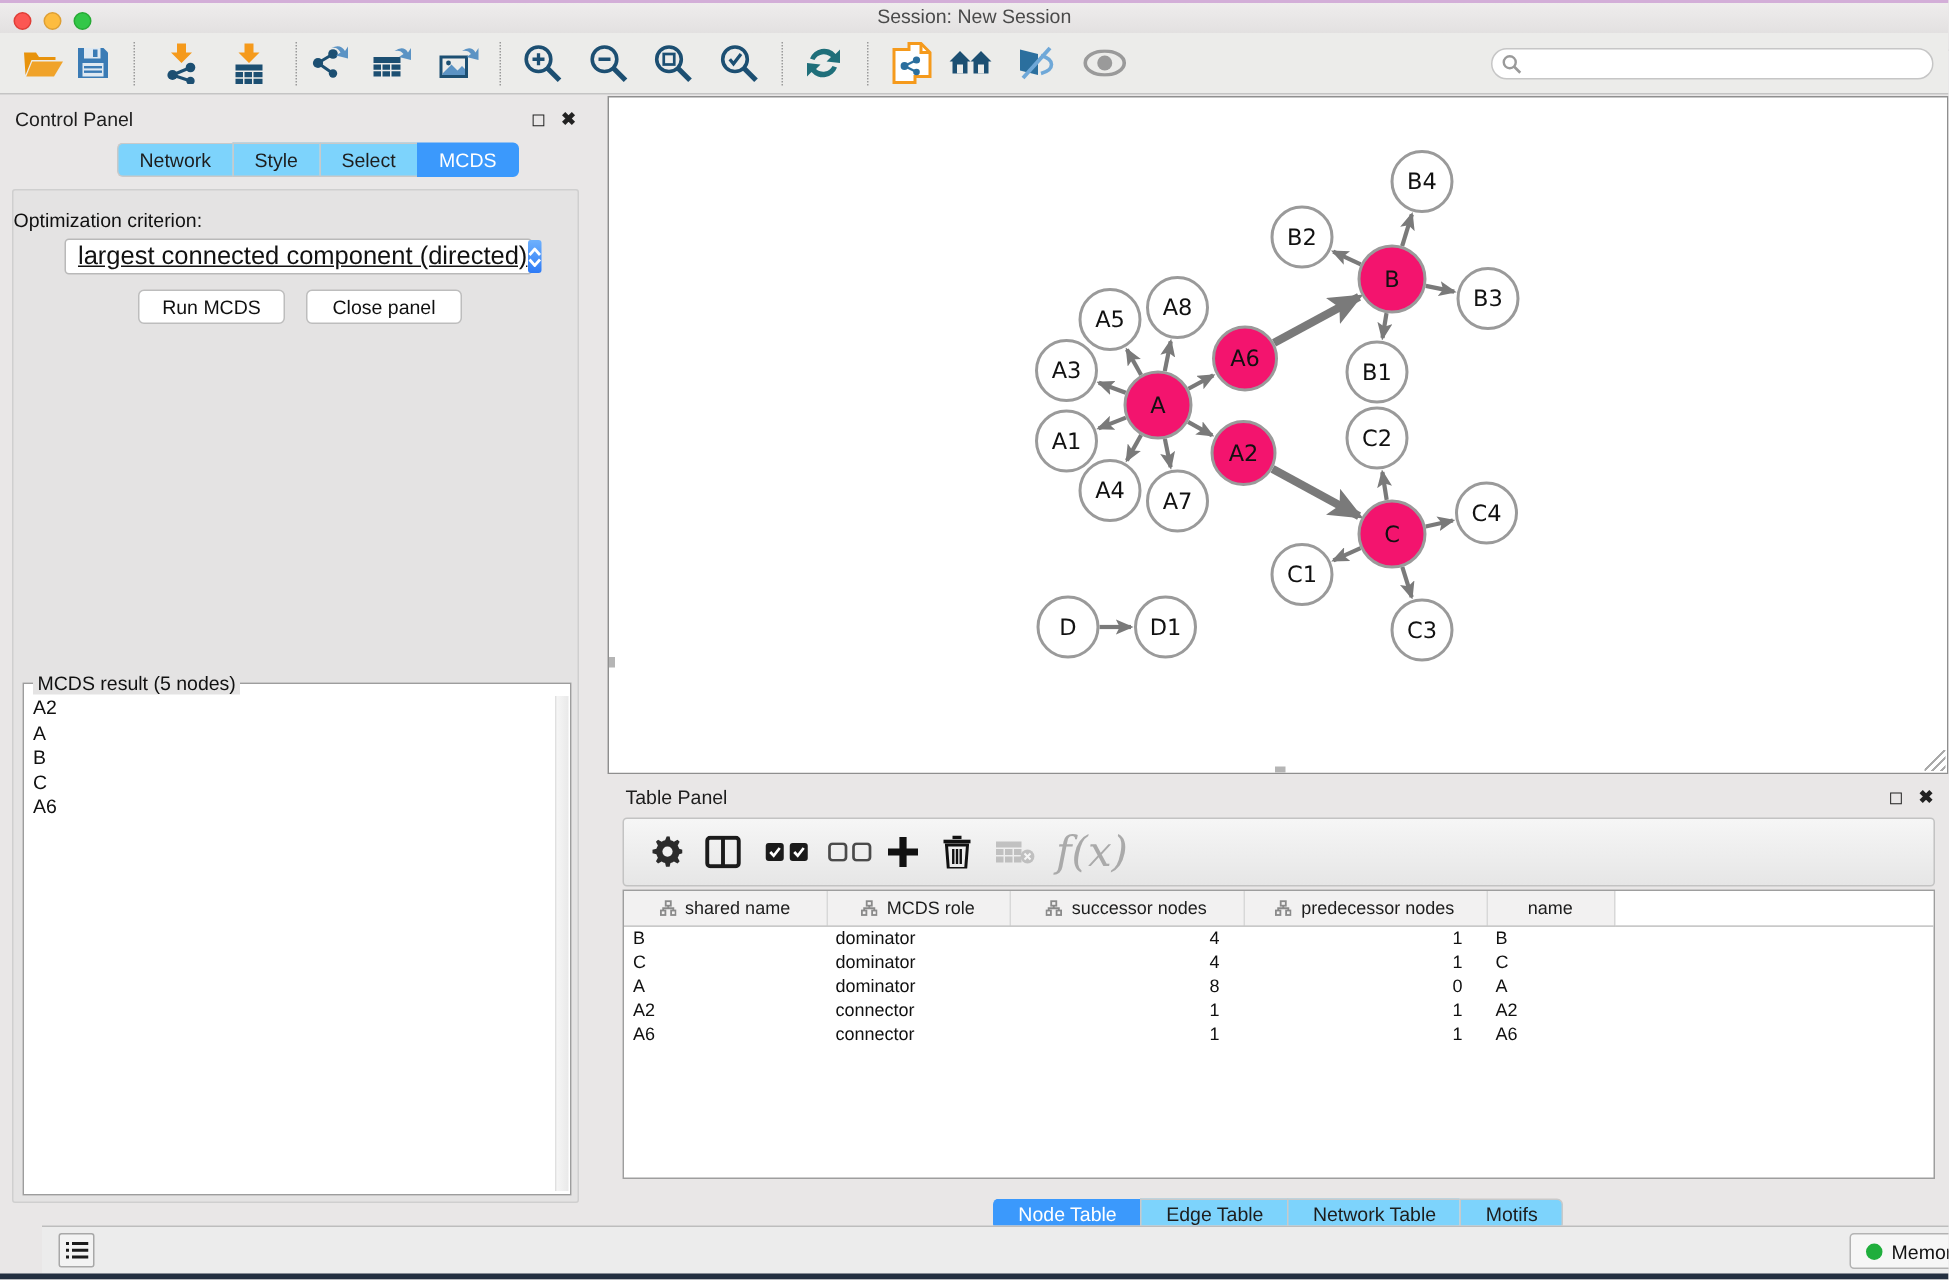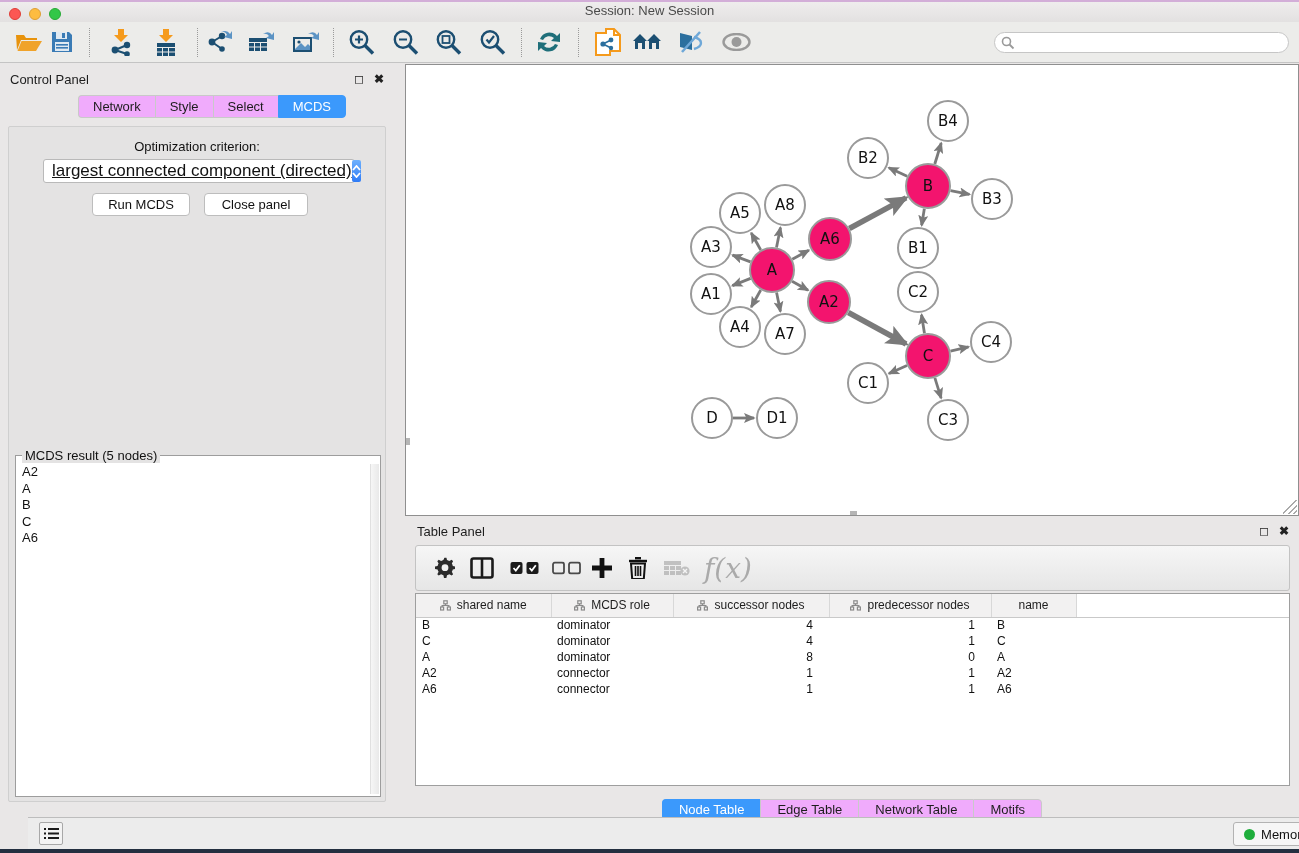--- a/index.html
+++ b/index.html
@@ -29,28 +29,28 @@
   #searchbox { position:absolute; right:10px; top:10px; width:295px; height:21px;
     background:#fff; border:1px solid #c6c6c6; border-radius:11px; display:flex; align-items:center; padding-left:6px; }
   #searchbox input { border:none; outline:none; flex:1; font-size:12px; background:transparent; }
 
   
   #control-panel { left:4px; top:66px; width:386px; height:741px; }
   .panel-title { font-size:13px; color:#1d1d1d; }
   .panel-btns { position:absolute; right:6px; top:0; display:flex; gap:10px; font-size:12px; color:#222; }
   .panel-btns span { cursor:default; }
   #cp-tabs { position:absolute; left:74px; top:29px; display:flex; }
-  .tab { font-size:13px; padding:3px 14px; background:#f0abfc; border:1px solid #c9c9c9;
+  .tab { font-size:13px; padding:3px 14px; background:#7dd3fc; border:1px solid #c9c9c9;
     border-right:none; color:#1d1d1d; }
   .tab:first-child { border-radius:4px 0 0 4px; }
   .tab:last-child { border-right:1px solid #c9c9c9; border-radius:0 4px 4px 0; }
   .tab.active { background:#3b99fc; border-color:#3b99fc; color:#fff; }
   #cp-body { position:absolute; left:4px; top:60px; width:378px; height:676px;
     background:#e4e3e3; border:1px solid #cfcfcf; border-radius:2px; }
-  #opt-label { position:absolute; top:12px; width:100%; text-align:center; font-size:13px; color:#111; }
+  #opt-label { position:absolute; top:12px; width:100%; text-align:left; font-size:13px; color:#111; }
   #opt-select { position:absolute; left:34px; top:32px; width:312px; height:24px; background:#fff;
     border:1px solid #b9b9b9; border-radius:3px; display:flex; align-items:center; }
   #opt-select .val { flex:1; font-size:17px; padding-left:8px; color:#111; white-space:nowrap;text-decoration:underline; }
   #opt-select .stepper { width:21px; height:22px; border-radius:2px;
     background:linear-gradient(#6eb1fd,#2e7bf6); margin-right:1px;
     display:flex; flex-direction:column; align-items:center; justify-content:center; color:#fff; }
   #opt-select .stepper svg { display:block; }
   .cp-btn { position:absolute; top:66px; height:23px; background:#fff; border:1px solid #bdbdbd;
     border-radius:4px; font-size:13px; color:#111; text-align:center; line-height:21px; }
   #run-btn { left:83px; width:98px; }

